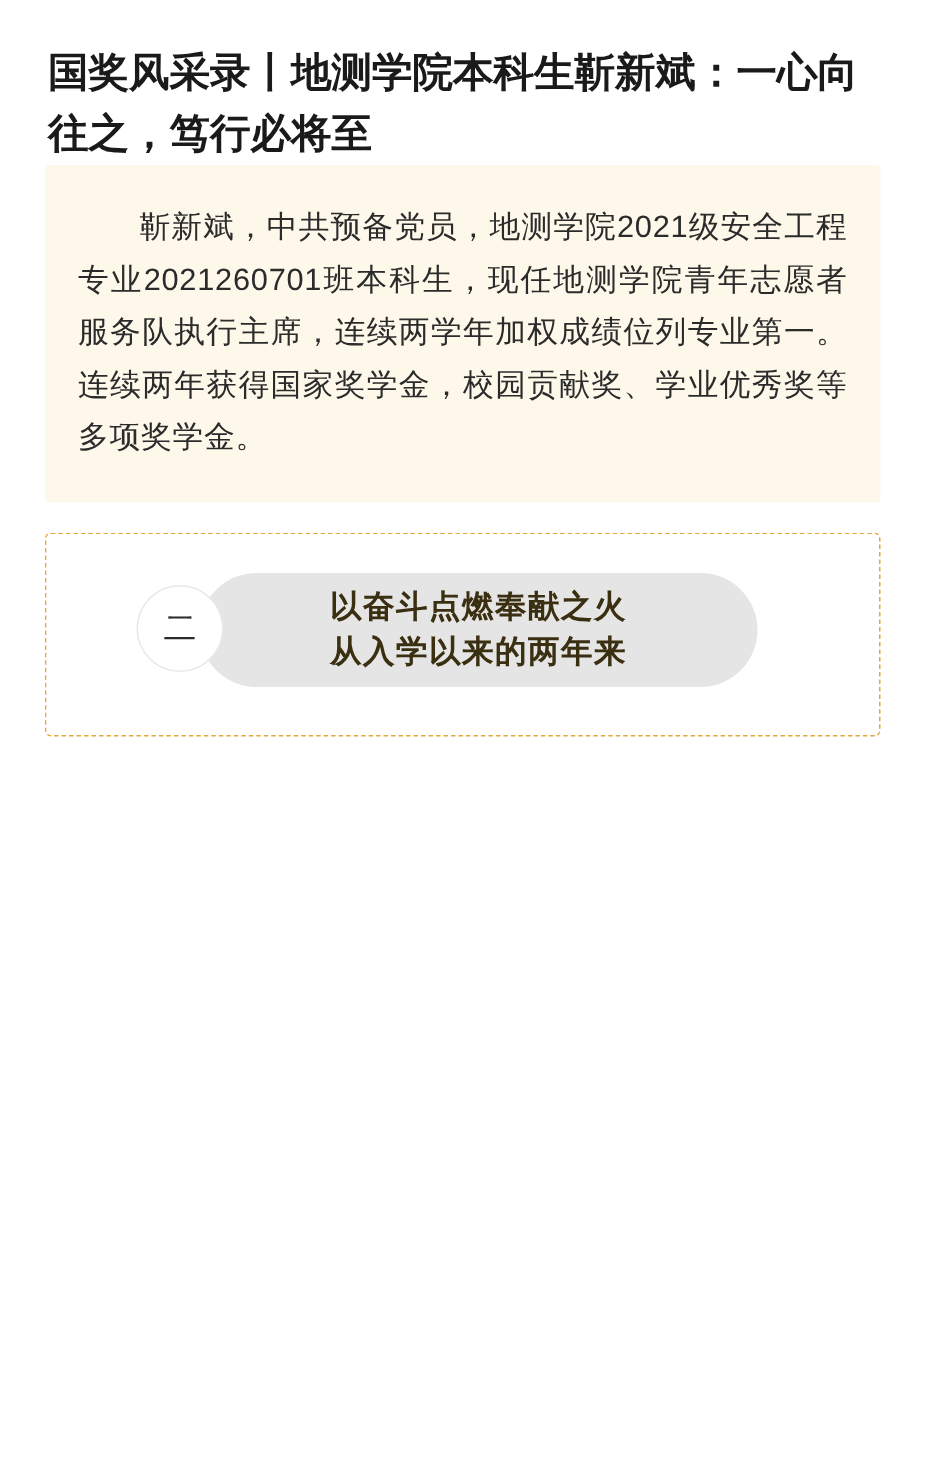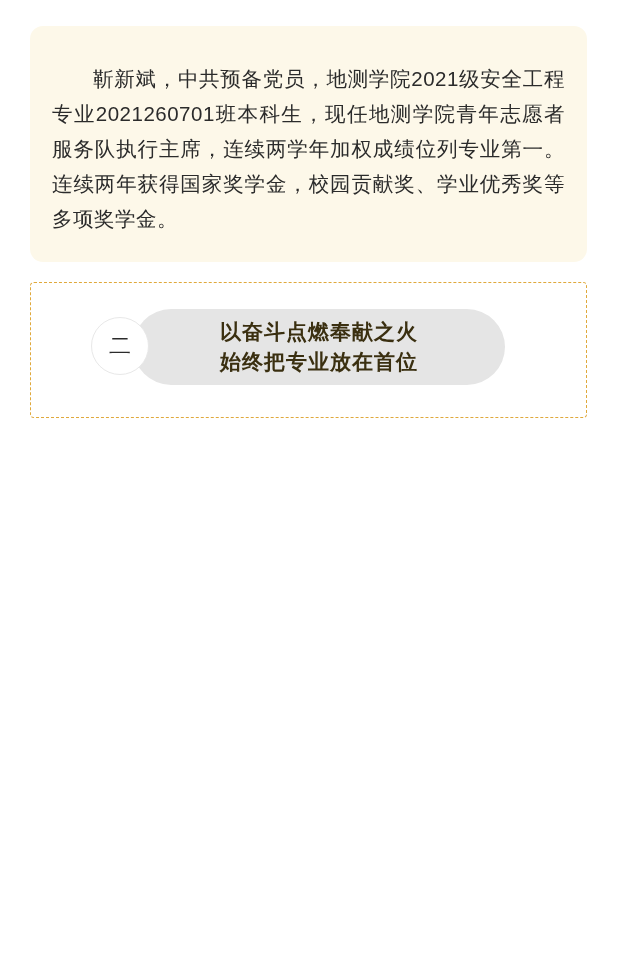--- a/index.html
+++ b/index.html
@@ -26,24 +26,23 @@
     font-size: 27px;
     font-weight: bold;
     color: #1a1a1a;
     letter-spacing: 0px;
     line-height: 41px;
     padding-top: 28px;
     padding-left: 2px;
     margin: 0;
   }
   .intro-card {
-    margin-top: 26px;
     background: #fdf8e9;
-    border-radius: 13px;
-    padding: 35px 22px 26px 22px;
+    border-radius: 3px;
+    padding: 24px 22px 26px 22px;
     box-sizing: border-box;
   }
   .intro-text {
     font-family: "Liberation Sans", sans-serif;
     font-size: 20.5px;
     line-height: 35px;
     color: #2b2b2b;
     text-align: justify;
     text-indent: 41px;
     letter-spacing: 0.5px;
@@ -112,28 +111,29 @@
     text-indent: 41px;
     letter-spacing: 0.5px;
     margin: 0;
   }
 </style>
 </head>
 <body>
 
 <div class="page">
 
+  <h1 class="article-title">国奖风采录丨地测学院本科生靳新斌：一心向往之，笃行必将至</h1>
 
   <div class="intro-card">
     <p class="intro-text">靳新斌，中共预备党员，地测学院2021级安全工程专业2021260701班本科生，现任地测学院青年志愿者服务队执行主席，连续两学年加权成绩位列专业第一。连续两年获得国家奖学金，校园贡献奖、学业优秀奖等多项奖学金。</p>
   </div>
 
   <div class="section-card">
     <div class="section-head">
       <div class="banner">
         <div class="banner-line">以奋斗点燃奉献之火</div>
-        <div class="banner-line">始终把专业放在首位</div>
+        <div class="banner-line">从入学以来的两年来</div>
       </div>
       <div class="num-circle">二</div>
     </div>
   </div>
 
 </div>
 
 </body></html>

